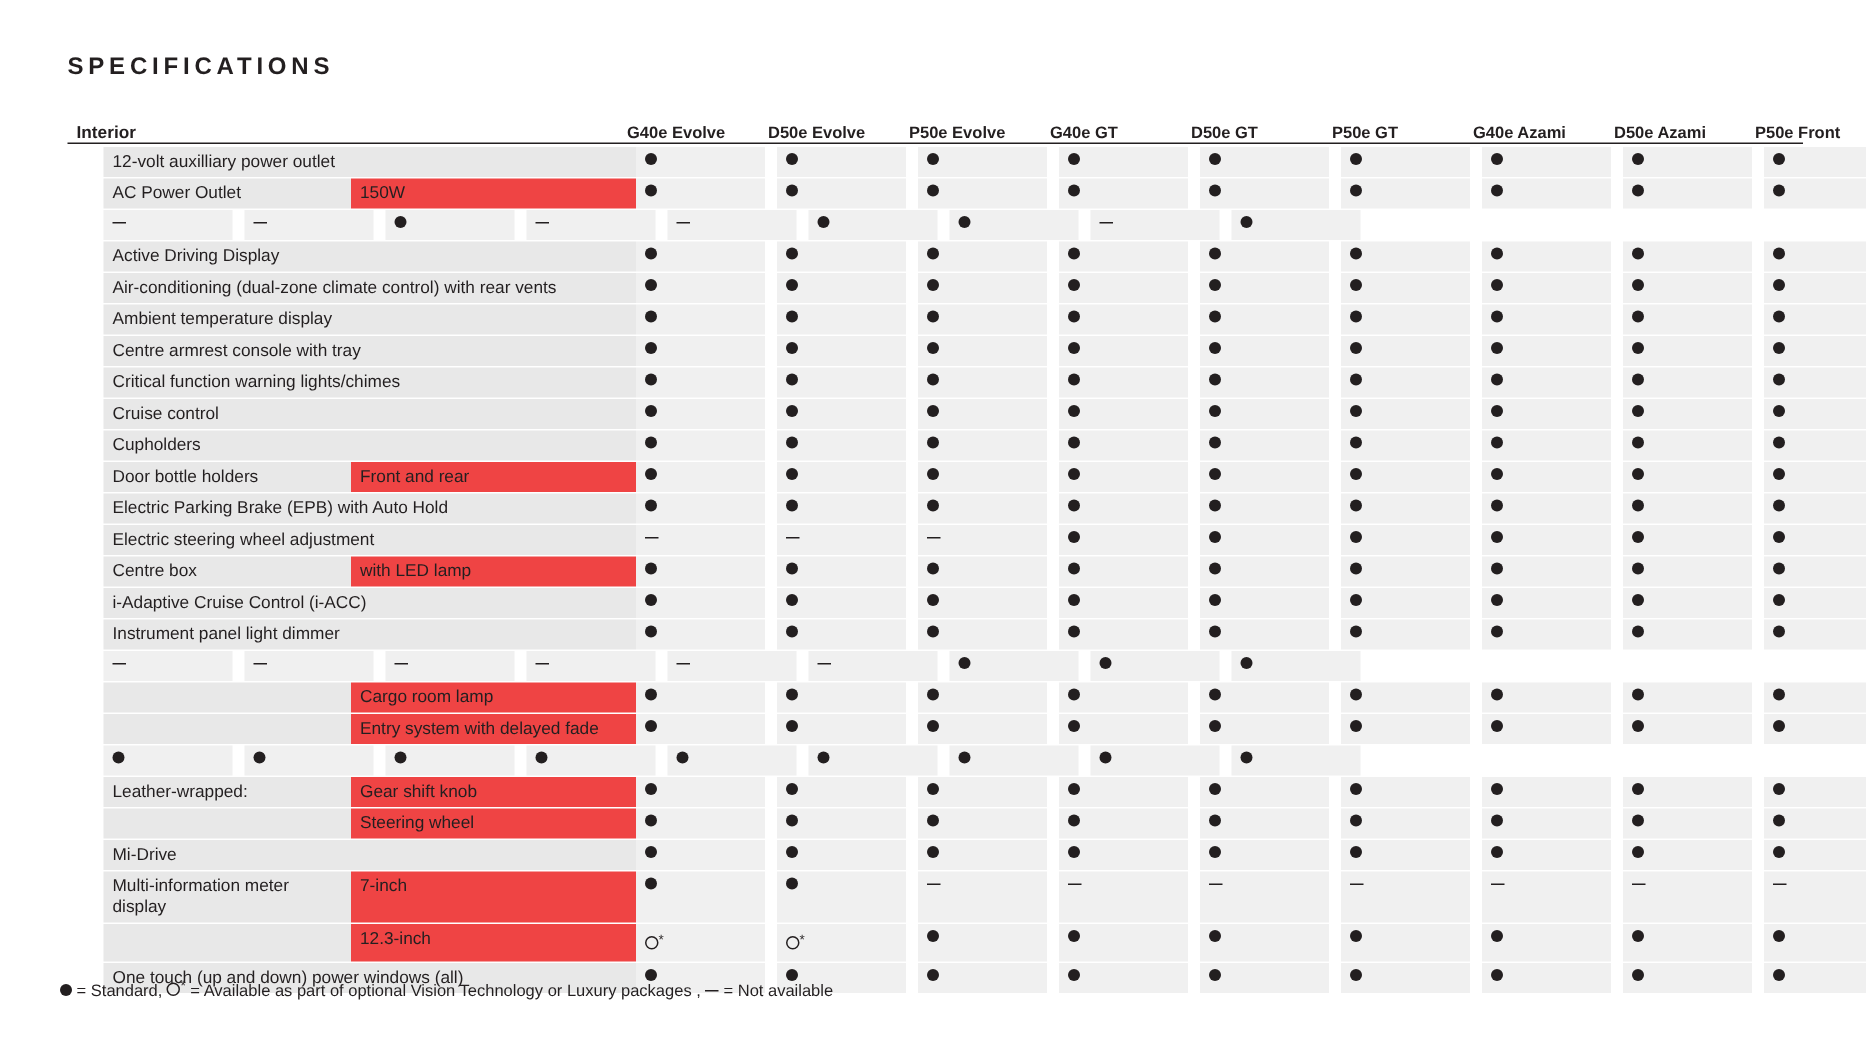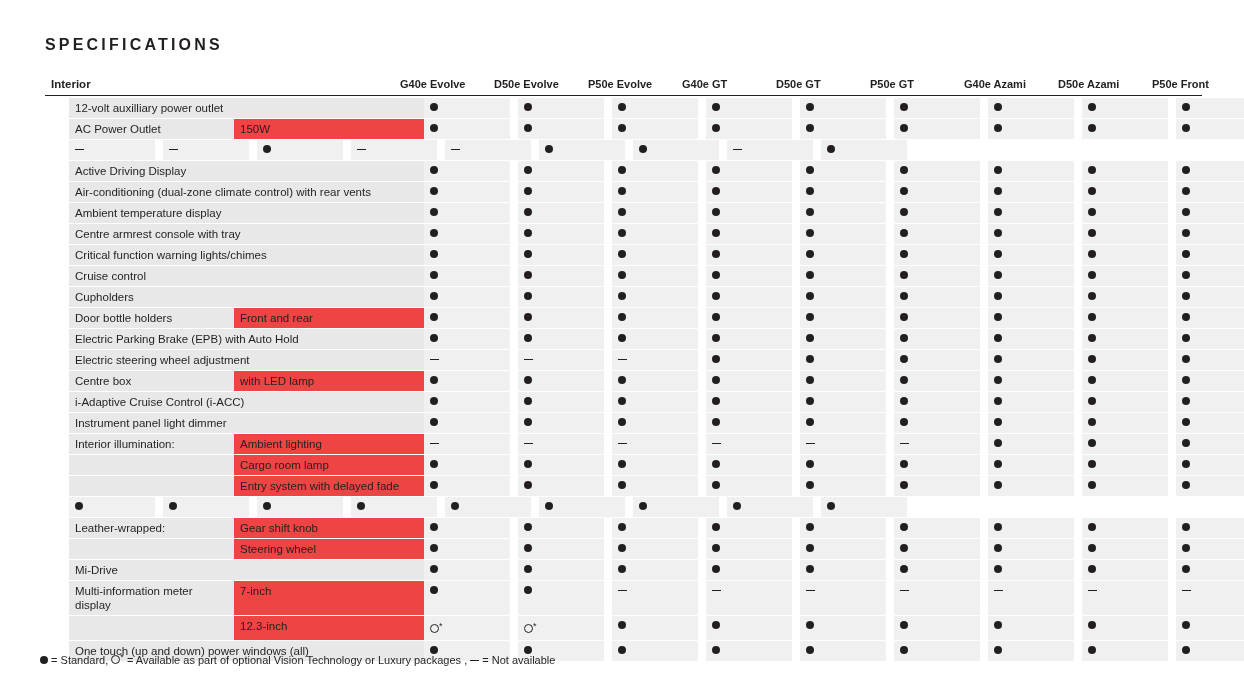--- a/index.html
+++ b/index.html
@@ -19,23 +19,24 @@
     color:#231f20;
   }
 
   .table{
     position:absolute;left:45px;top:72px;
     width:1157px;
   }
 
   
   .thead{
-    display:flex;align-items:center;
+    display:flex;align-items:flex-end;
     height:23px;
     border-bottom:1px solid #231f20;
+    gap:18px;
   }
   .th-label{
     width:355px;flex:0 0 355px;
     font-size:11.5px;font-weight:700;
     padding-left:6px;box-sizing:border-box;
     color:#231f20;
   }
   .th-cols{display:flex;flex:1 1 auto;}
   .th-col{
     width:86px;flex:0 0 86px;
@@ -388,24 +389,20 @@
             <div class="mk"><span class="dot"></span></div>
             <div class="mk"><span class="dot"></span></div>
             <div class="mk"><span class="dot"></span></div>
             <div class="mk"><span class="dot"></span></div>
             <div class="mk"><span class="dot"></span></div>
             <div class="mk"><span class="dot"></span></div>
             <div class="mk"><span class="dot"></span></div>
           </div>
         </div>
         <div class="row">
-          <div class="cellgroup">
-            <div class="lbl main">Interior illumination:</div>
-            <div class="lbl sub">Ambient lighting</div>
-          </div>
           <div class="marks">
             <div class="mk"><span class="dash"></span></div>
             <div class="mk"><span class="dash"></span></div>
             <div class="mk"><span class="dash"></span></div>
             <div class="mk"><span class="dash"></span></div>
             <div class="mk"><span class="dash"></span></div>
             <div class="mk"><span class="dash"></span></div>
             <div class="mk"><span class="dot"></span></div>
             <div class="mk"><span class="dot"></span></div>
             <div class="mk"><span class="dot"></span></div>

